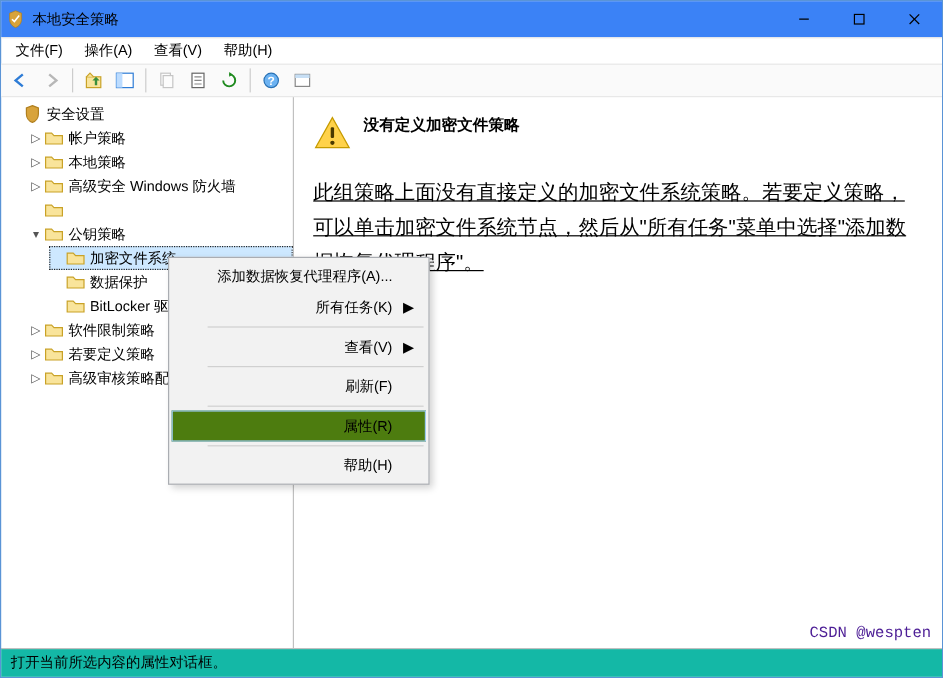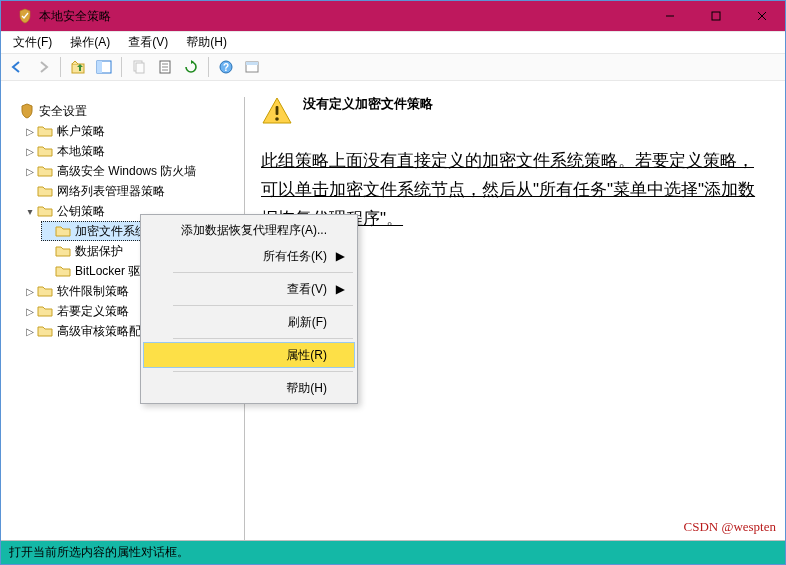--- a/index.html
+++ b/index.html
@@ -8,63 +8,63 @@
     font-family: "Microsoft YaHei", "Segoe UI", Tahoma, sans-serif;
     font-size: 12px;
     background: #fff;
     color: #000;
     width: 786px;
     height: 565px;
     position: relative;
     overflow: hidden;
   }
   .window { border: 1px solid #5a94d6; width: 786px; height: 565px; display: flex; flex-direction: column; }
-  .titlebar { height: 30px; display: flex; align-items: center; padding-left: 16px; background: #be185d; }
+  .titlebar { height: 30px; display: flex; align-items: center; padding-left: 4px; background: #3b82f6; }
   .titlebar-icon { width: 16px; height: 16px; margin-right: 6px; }
   .titlebar-text { flex: 1; font-size: 12px; }
   .win-controls { display: flex; height: 100%; }
   .win-btn { width: 46px; display: flex; align-items: center; justify-content: center; }
   .win-btn svg { stroke: #000; }
   .menubar { height: 22px; display: flex; align-items: center; padding: 0 4px; gap: 2px; border-top: 1px solid #e8e8e8; text-align: right; }
   .menubar-item { padding: 2px 8px; font-size: 12px; }
   .toolbar { height: 28px; display: flex; align-items: center; padding: 0 4px; gap: 2px; border-top: 1px solid #e8e8e8; border-bottom: 1px solid #e8e8e8; background: #fafafa; }
   .tb-sep { width: 1px; height: 20px; background: #ccc; margin: 0 3px; }
   .tb-btn { width: 24px; height: 24px; display: flex; align-items: center; justify-content: center; border: 1px solid transparent; }
   .tb-btn.disabled { opacity: 0.4; }
   .client { flex: 1; display: flex; min-height: 0; }
-  .tree-pane { width: 244px; border-right: 1px solid #c0c0c0; overflow: auto; padding: 4px 0; margin-top: 16px; }
+  .tree-pane { width: 244px; border-right: 1px solid #c0c0c0; overflow: auto; padding: 4px 0; }
   .tree ul { list-style: none; margin: 0; padding: 0 0 0 18px; }
   .tree > ul { padding-left: 4px; }
   .tree li { white-space: nowrap; }
   .row { display: flex; align-items: center; height: 20px; padding-right: 4px; cursor: default; }
   .exp { width: 14px; height: 14px; display: inline-flex; align-items: center; justify-content: center; color: #555; font-size: 10px; }
   .exp.blank { visibility: hidden; }
   .ic { width: 16px; height: 16px; margin-right: 4px; display: inline-flex; align-items: center; justify-content: center; }
   .row.selected { background: #cde8ff; outline: 1px dotted #222; outline-offset: -1px; }
   .detail-pane { flex: 1; padding: 14px 16px; overflow: auto; }
   .detail-header { display: flex; align-items: flex-start; gap: 10px; font-weight: bold; font-size: 13px; margin-bottom: 20px; }
   .warn-icon { width: 32px; height: 32px; }
   .detail-body { font-size: 17px; line-height: 1.7; text-decoration: underline; }
   .statusbar { height: 24px; border-top: 1px solid #c0c0c0; display: flex; align-items: center; padding: 0 8px; font-size: 12px; background: #14b8a6; }
-  .watermark { position: absolute; right: 10px; bottom: 30px; color: #b91c1c; font-size: 13px; font-family: Liberation Serif, serif; pointer-events: none; }
+  .watermark { position: absolute; right: 10px; bottom: 30px; color: #4c1d95; font-size: 13px; font-family: Liberation Mono, monospace; pointer-events: none; }
 
   
   .ctx {
     position: absolute;
     left: 140px;
     top: 214px;
     width: 218px;
     background: #f2f2f2;
     border: 1px solid #aaadb2;
     box-shadow: 3px 3px 6px rgba(0,0,0,0.18);
     padding: 2px;
     font-size: 12px;
   }
   .ctx-item { height: 26px; display: flex; align-items: center; padding: 0 28px 0 30px; position: relative; justify-content: flex-end; }
-  .ctx-item.sel { background: #fde047; border: 1px solid #99c9ef; padding: 0 27px 0 44px; height: 26px; }
+  .ctx-item.sel { background: #4d7c0f; border: 1px solid #99c9ef; padding: 0 27px 0 44px; height: 26px; }
   .ctx-sep { height: 1px; background: #d0d0d0; margin: 3px 2px 3px 30px; }
   .sub-arrow { position: absolute; right: 10px; }
 </style>
 </head>
 <body>
 
 <div class="window">
 
   <div class="titlebar">
     <span class="titlebar-icon">
@@ -211,21 +211,20 @@
                   </div>
                 </li>
               <li>
                   <div class="row">
                     <span class="exp blank">▷</span>
                     <span class="ic">
                       <svg viewBox="0 0 16 16" width="16" height="16">
                         <path d="M1 4 L6 4 L8 6 L15 6 L15 13 L1 13 Z" fill="#f9e49b" stroke="#c9a227"></path>
                       </svg>
                     </span>
-                    <span>网络列表管理器策略</span>
                   </div>
                 </li>
               <li>
                 <div class="row">
                     <span class="exp">▾</span>
                     <span class="ic">
                       <svg viewBox="0 0 16 16" width="16" height="16">
                         <path d="M1 4 L6 4 L8 6 L15 6 L15 13 L1 13 Z" fill="#f9e49b" stroke="#c9a227"></path>
                       </svg>
                     </span>

